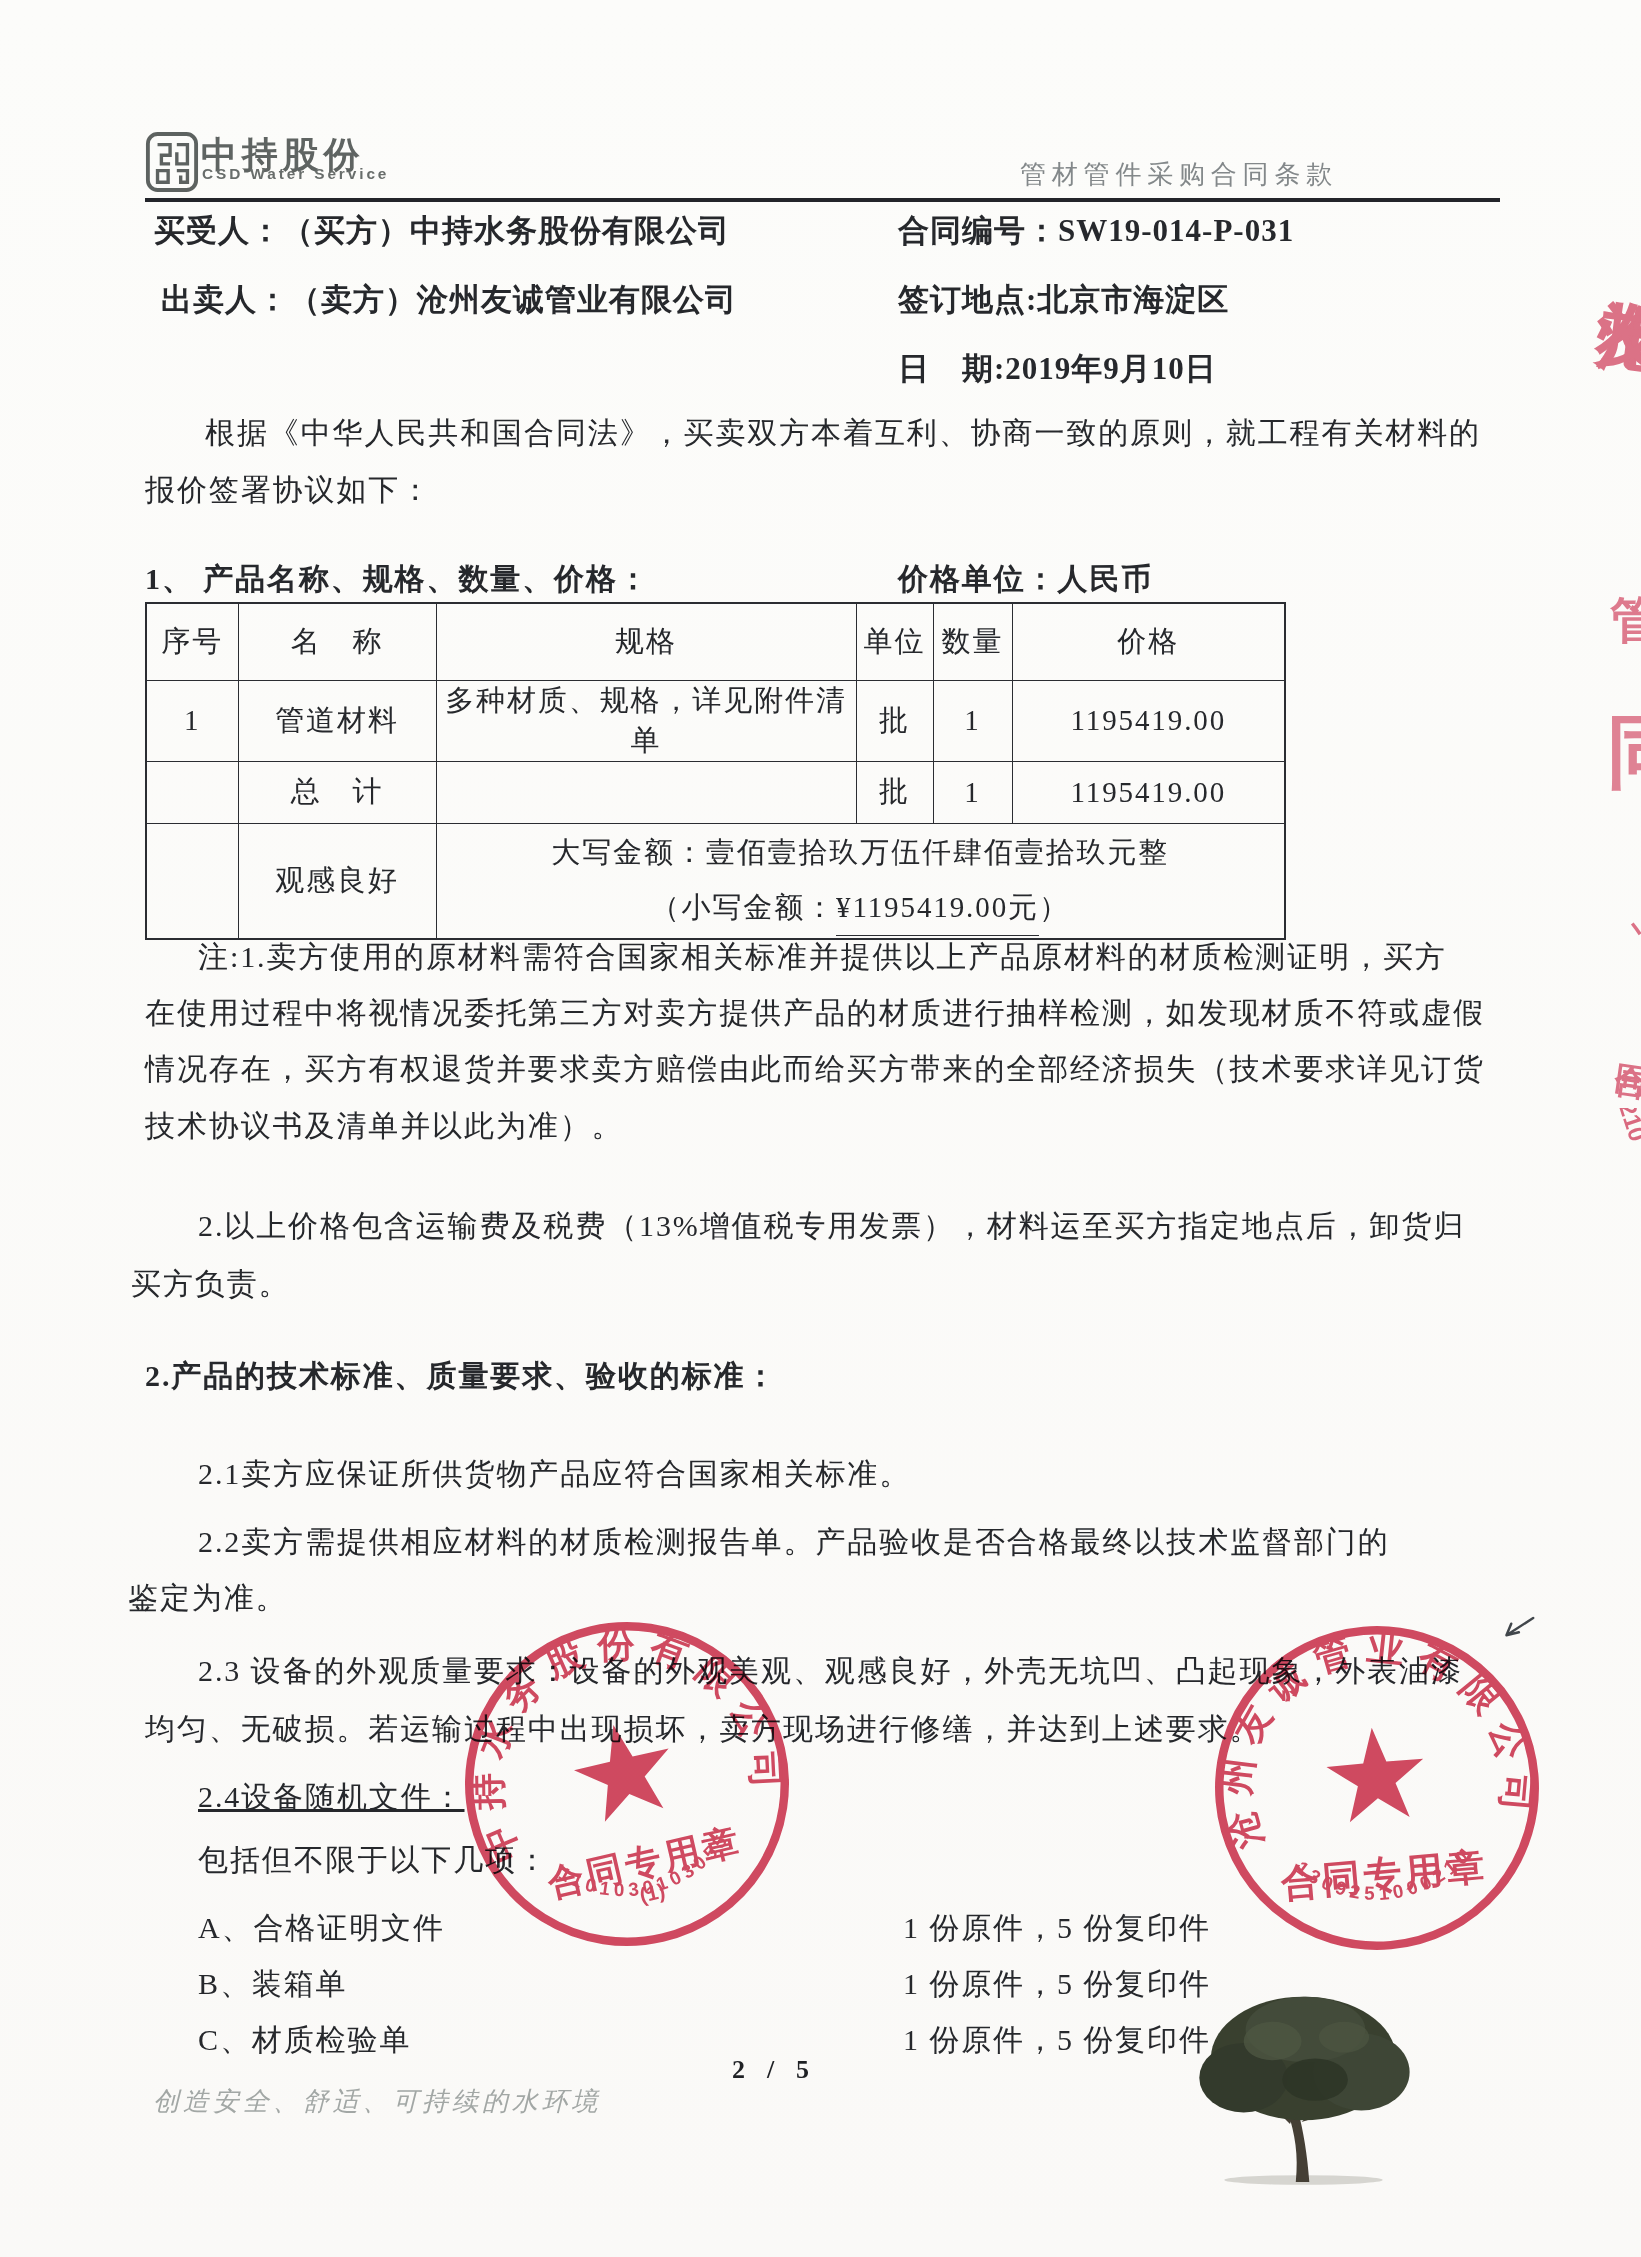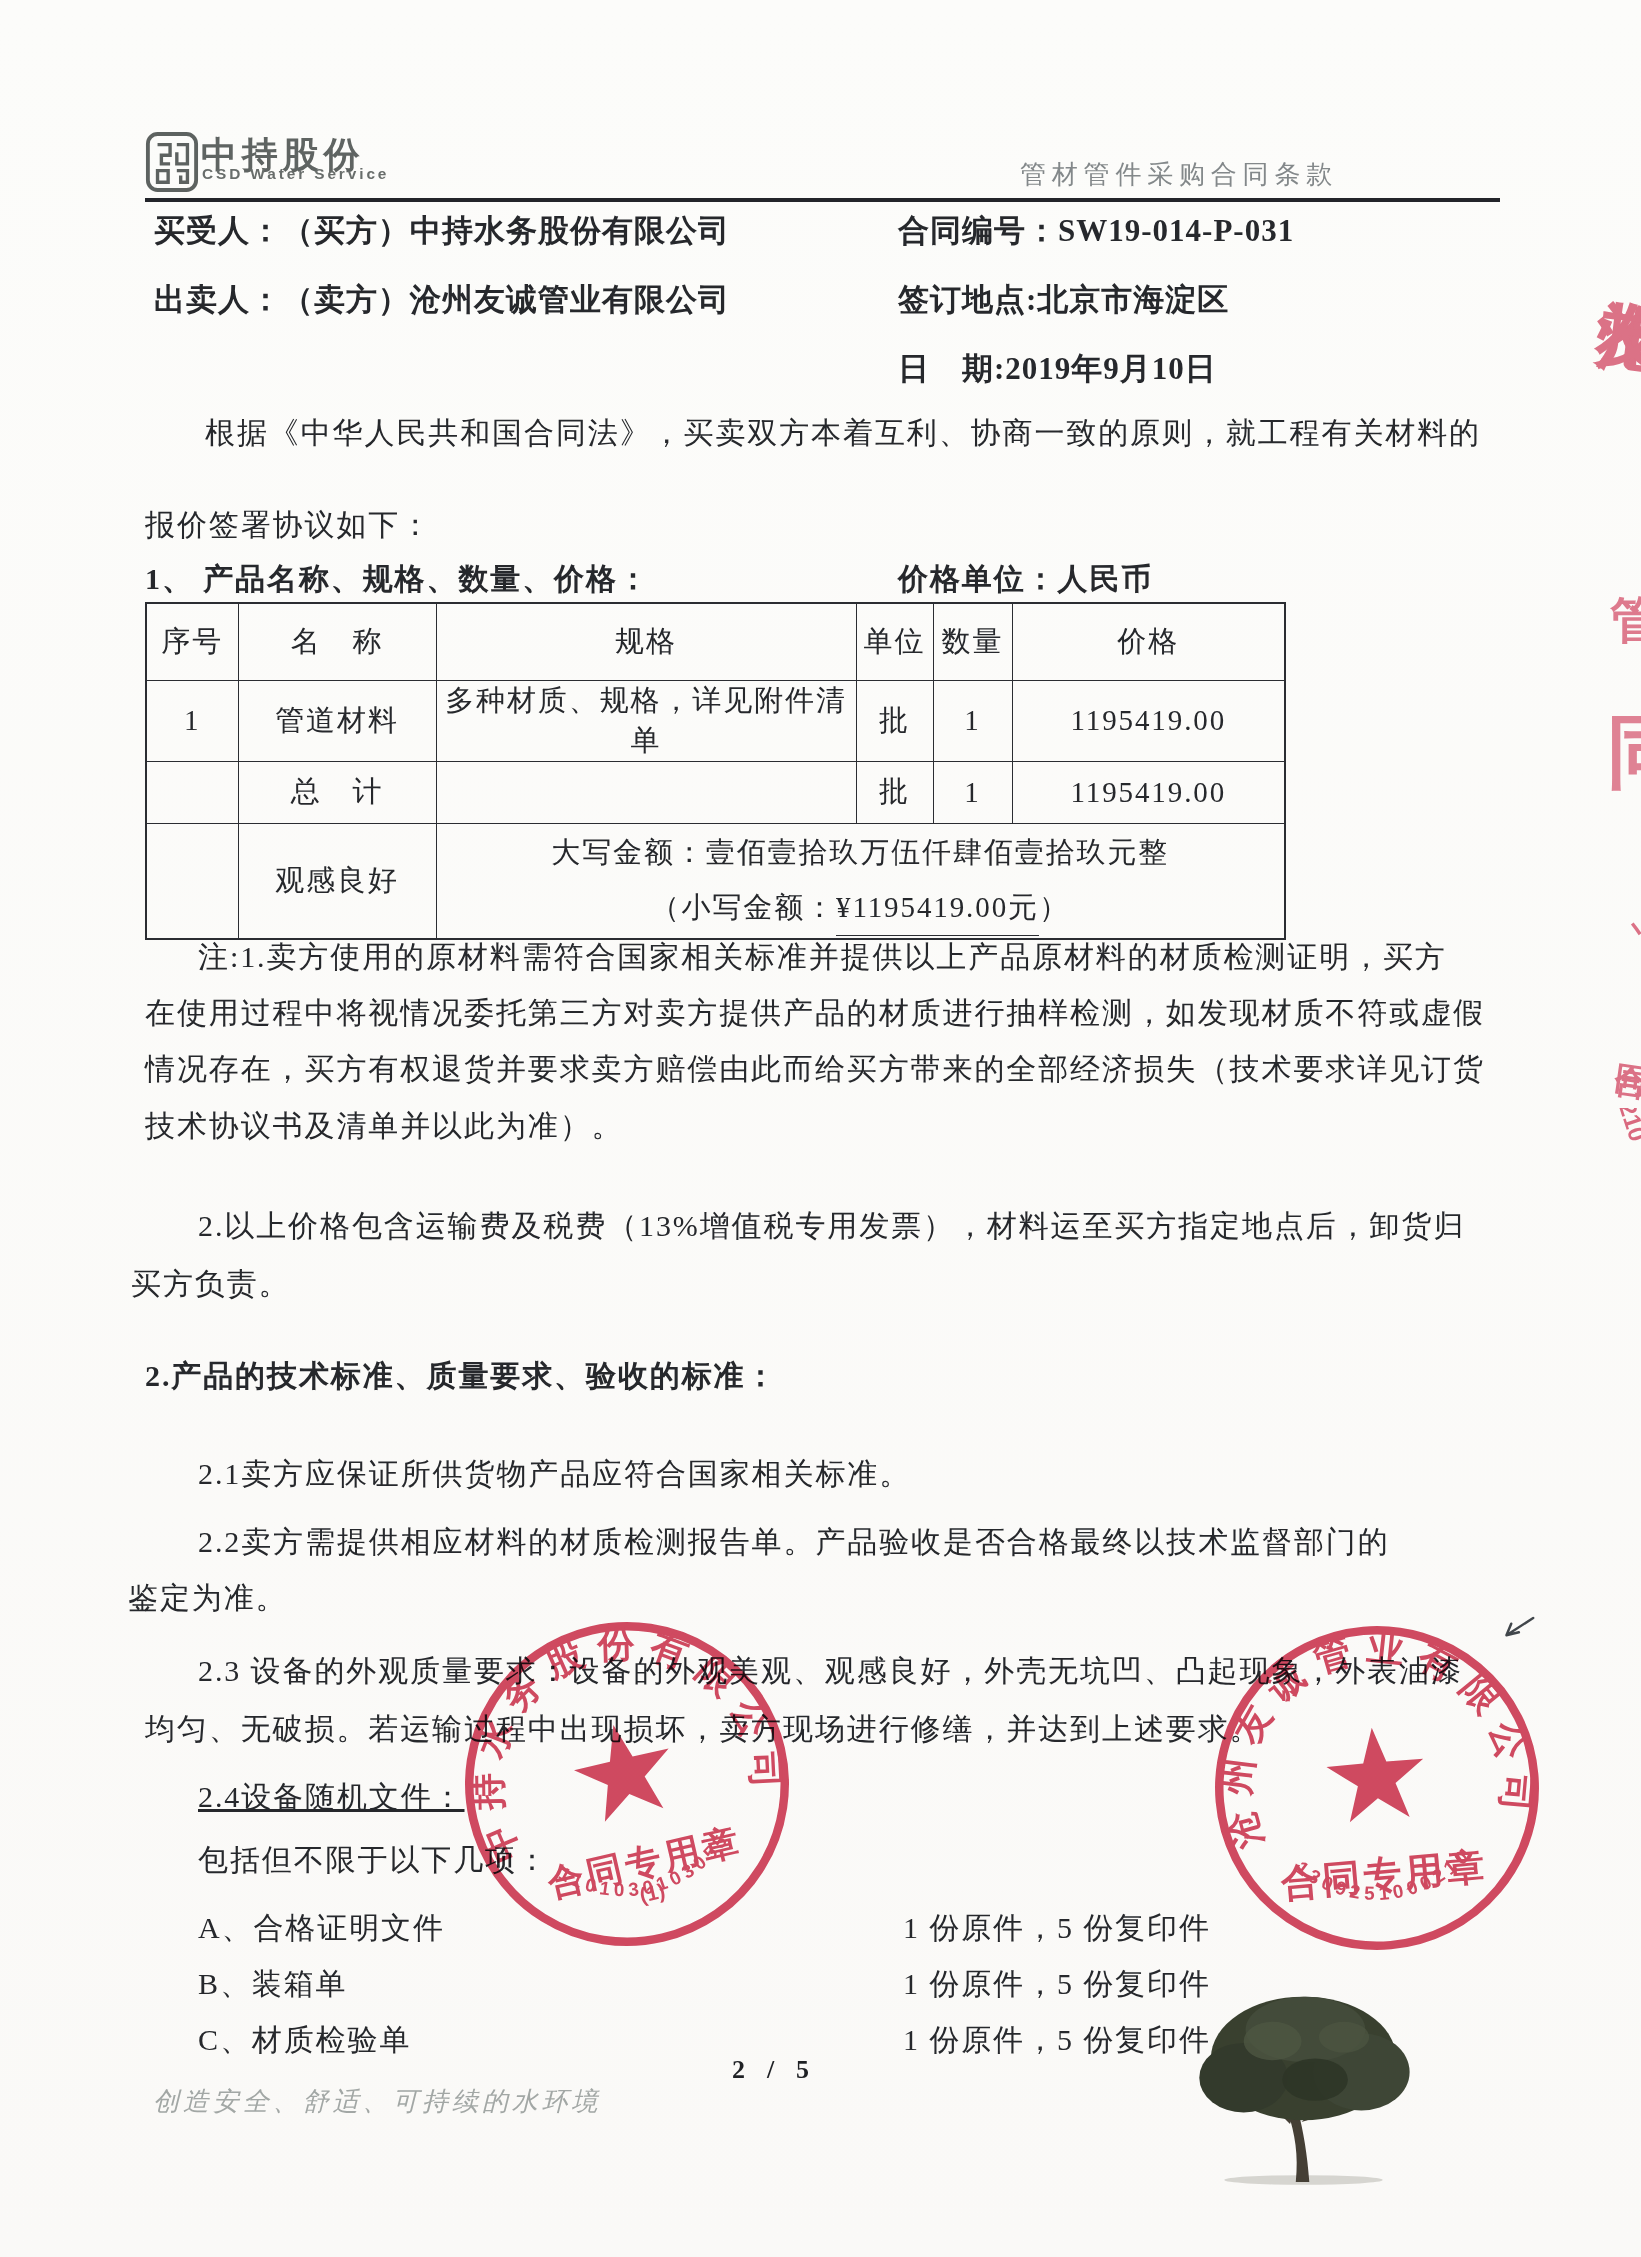--- a/index.html
+++ b/index.html
@@ -55,26 +55,26 @@
       <path d="M33 41 h11 v12 h-7 v-7" fill="none" stroke="#5d6260" stroke-width="3.5"></path>
     </svg>
   </div>
   <div class="logo-title">中持股份</div>
   <div class="logo-sub">CSD Water Service</div>
   <div class="doc-title">管材管件采购合同条款</div>
   <div class="rule"></div>
 
   <div class="ln meta-ln" style="left:154px;top:210px;">买受人：（买方）中持水务股份有限公司</div>
   <div class="ln meta-ln" style="left:898px;top:210px;">合同编号：SW19-014-P-031</div>
-  <div class="ln meta-ln" style="left:154px;top:279px;font-family:Liberation Serif, serif;">出卖人：（卖方）沧州友诚管业有限公司</div>
+  <div class="ln meta-ln" style="left:161px;top:279px;font-family:Liberation Serif, serif;">出卖人：（卖方）沧州友诚管业有限公司</div>
   <div class="ln meta-ln" style="left:898px;top:279px;">签订地点:北京市海淀区</div>
   <div class="ln meta-ln" style="left:898px;top:348px;">日　期:2019年9月10日</div>
 
   <div class="ln" style="left:205px;top:413px;">根据《中华人民共和国合同法》，买卖双方本着互利、协商一致的原则，就工程有关材料的</div>
-  <div class="ln" style="left:145px;top:470px;margin-top:35px;">报价签署协议如下：</div>
+  <div class="ln" style="left:145px;top:470px;">报价签署协议如下：</div>
 
   <div class="ln bold" style="left:145px;top:559px;">1、 产品名称、规格、数量、价格：</div>
   <div class="ln bold" style="left:898px;top:559px;">价格单位：人民币</div>
 
   <table class="ptable">
     <colgroup>
       <col style="width:92px">
         <col style="width:198px">
         <col style="width:420px">
       <col style="width:77px">

